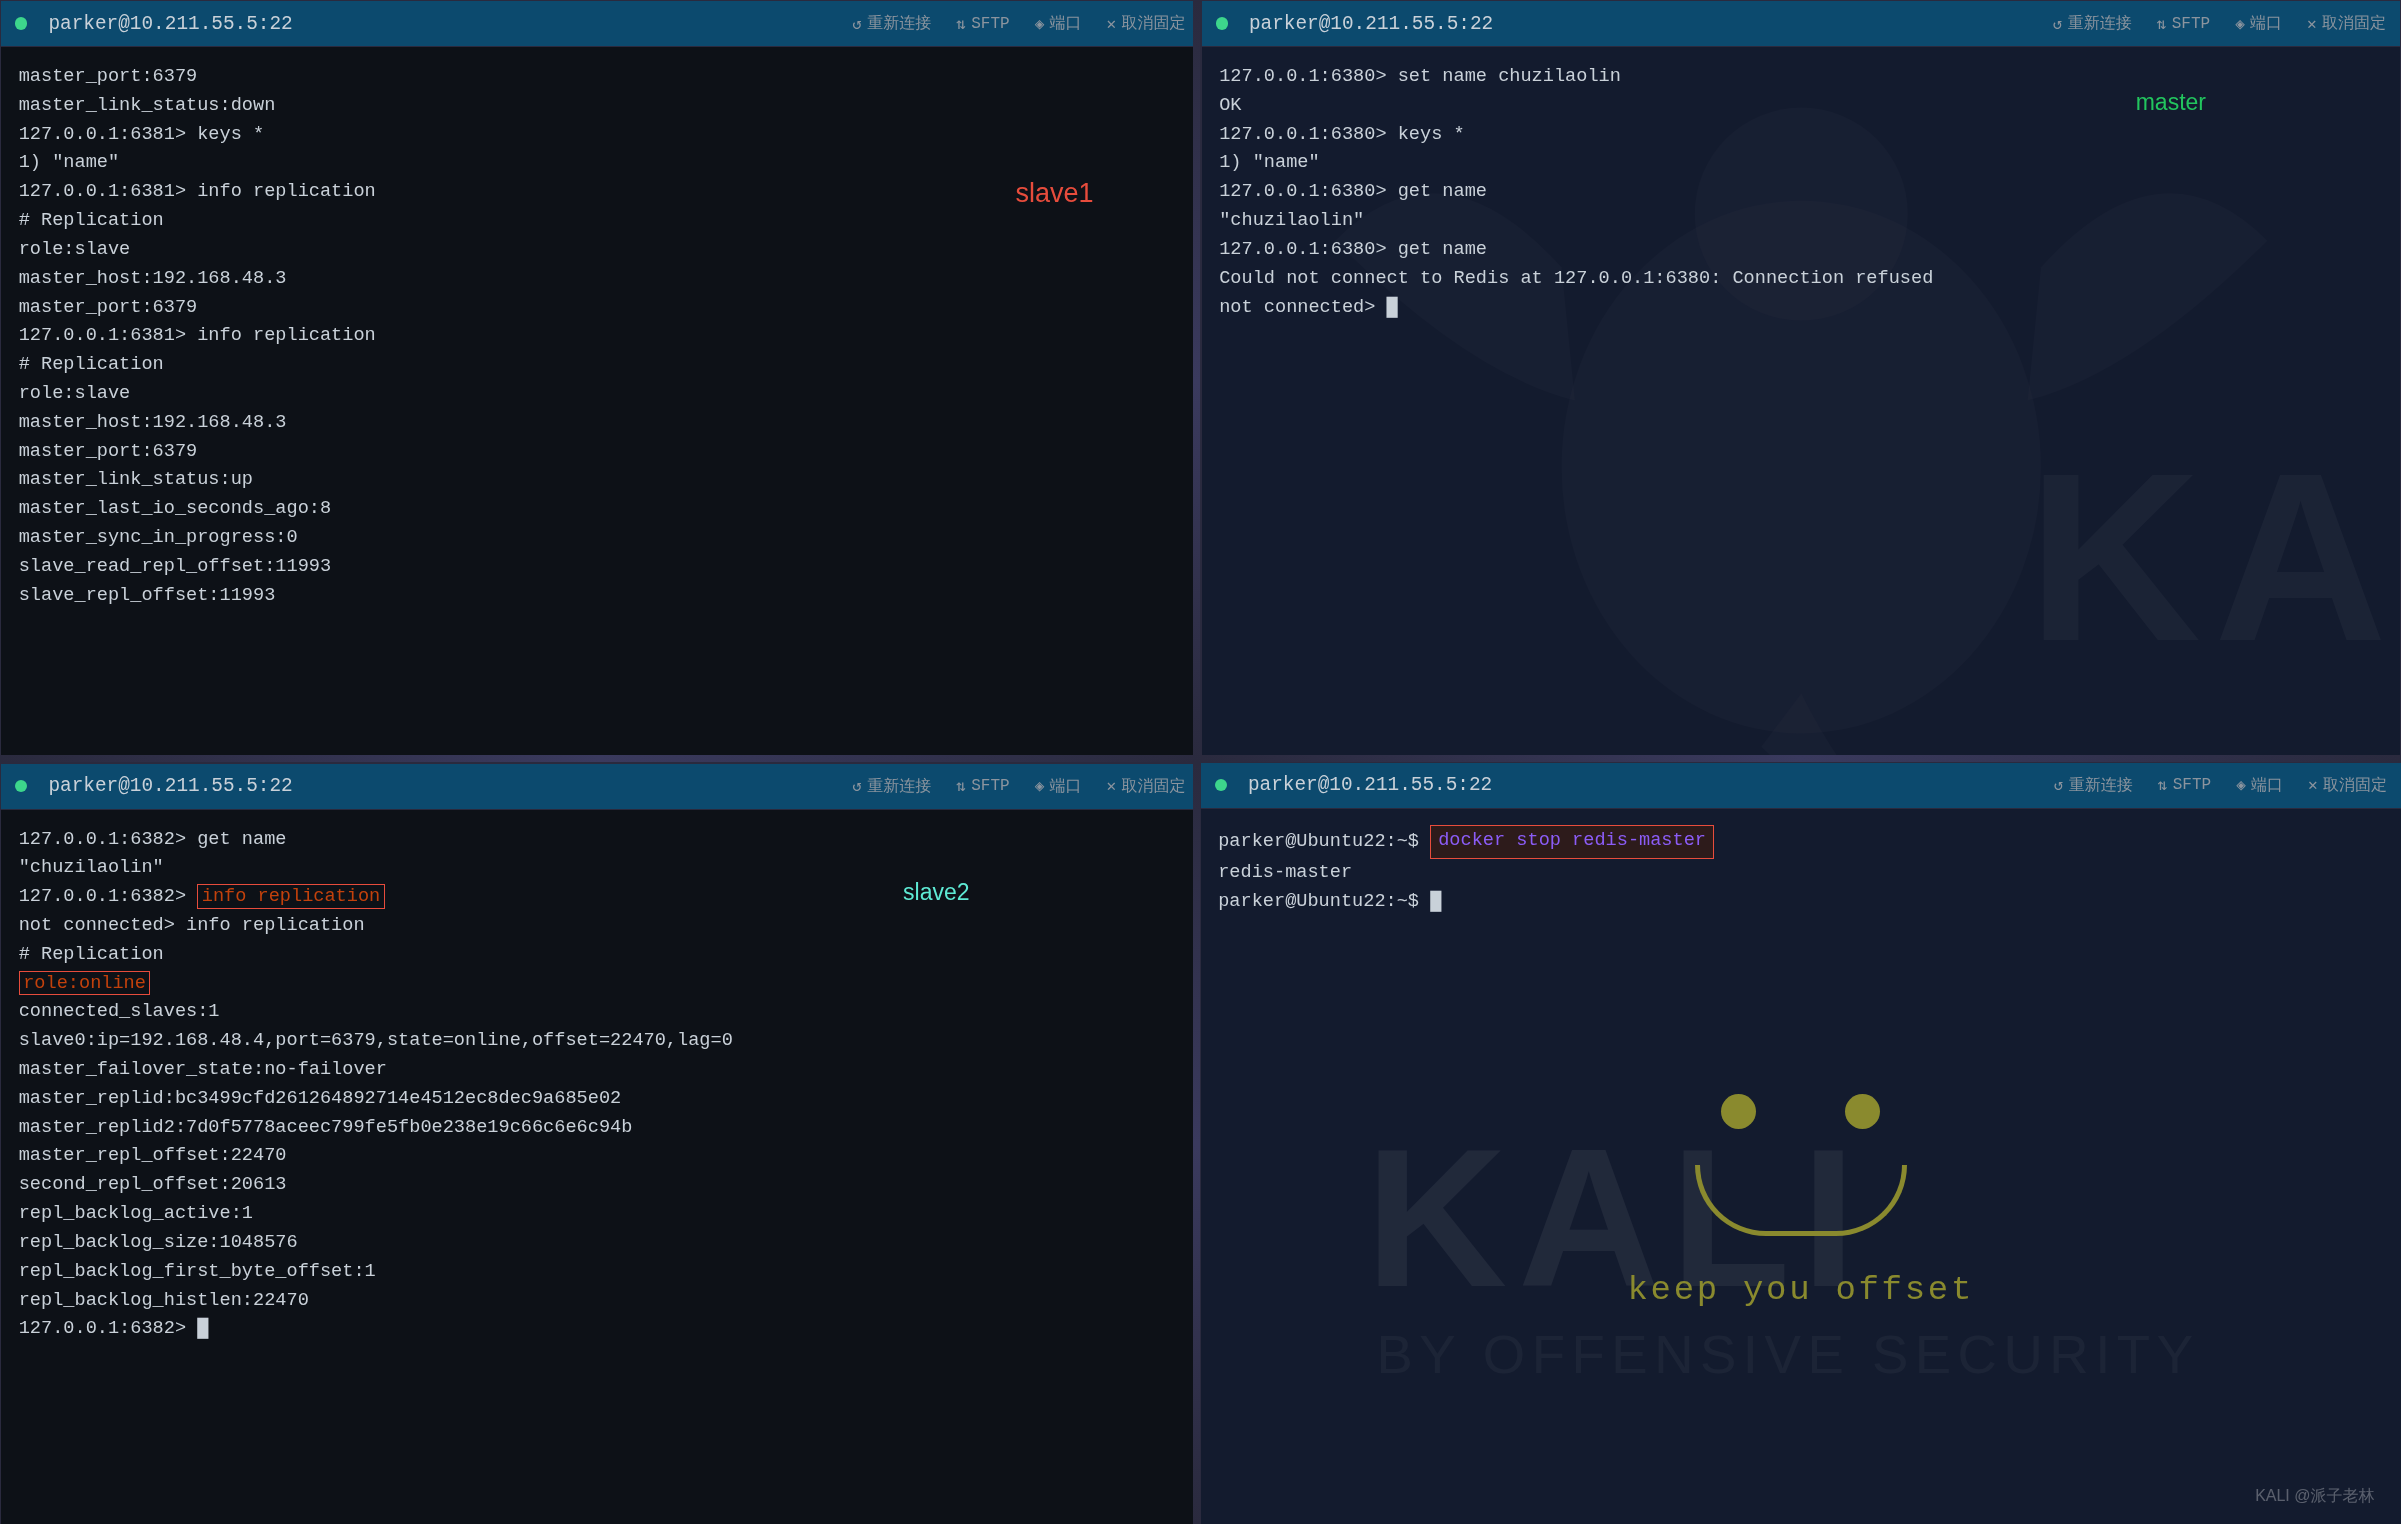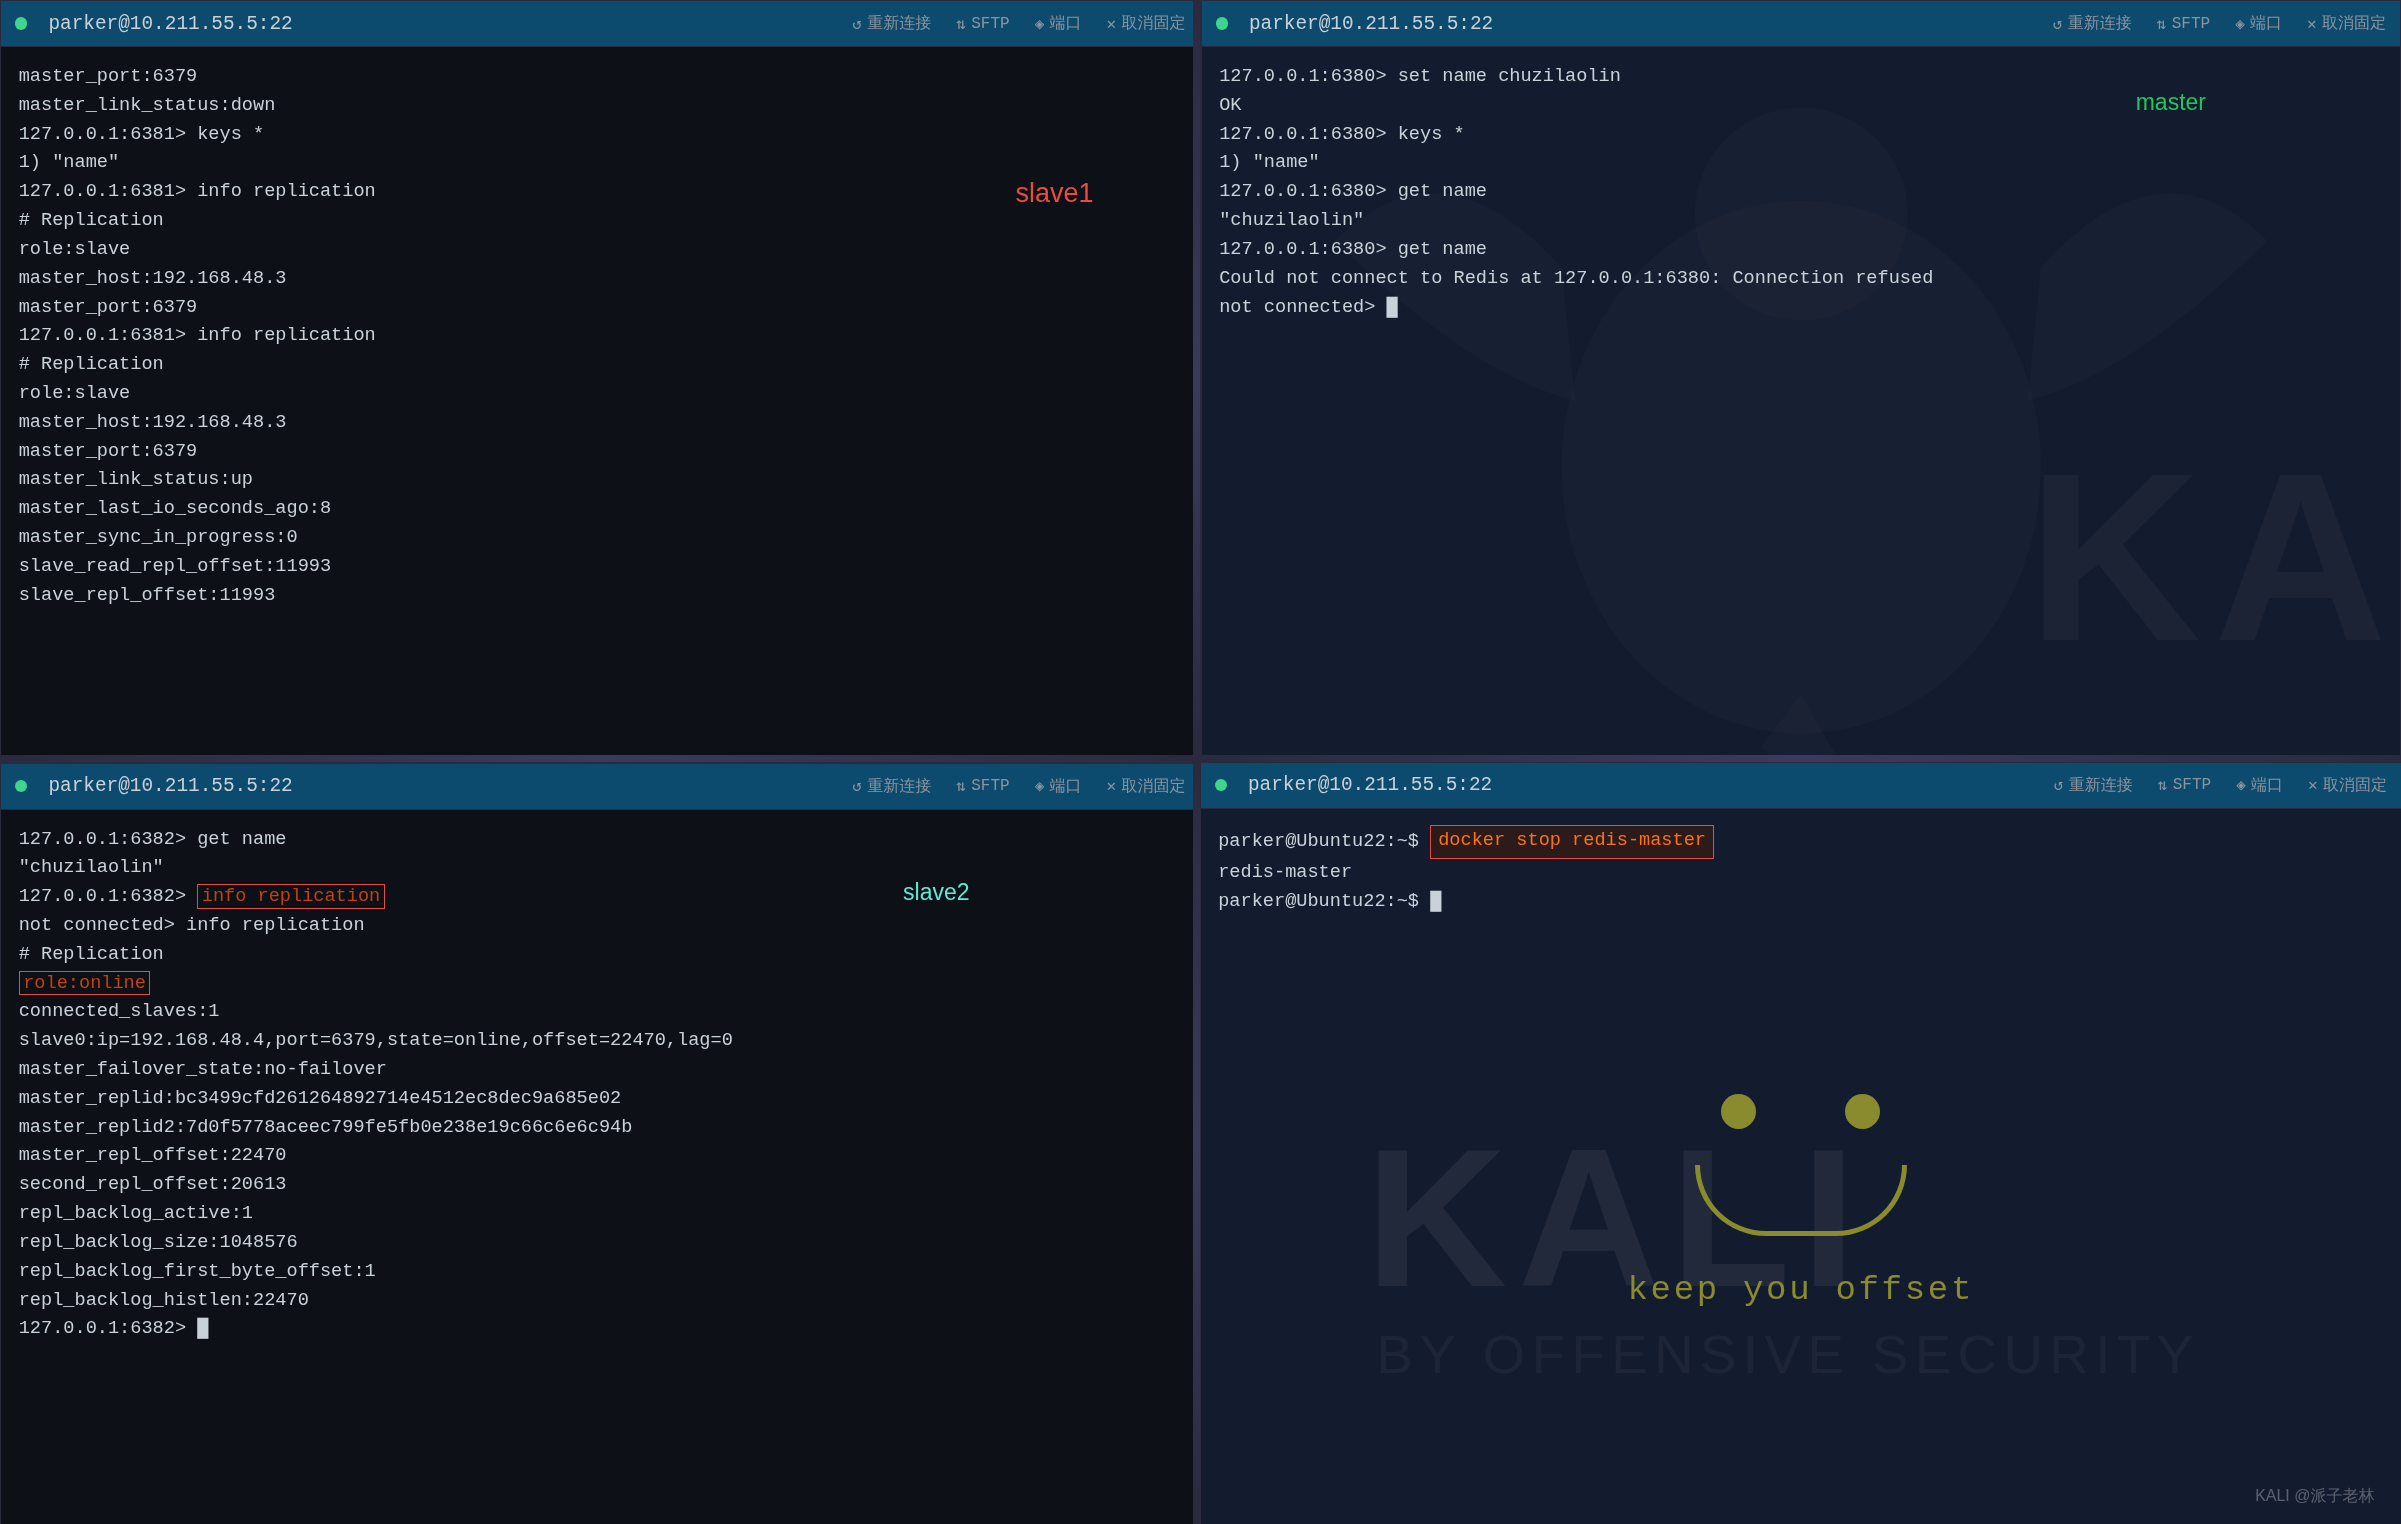--- a/index.html
+++ b/index.html
@@ -200,21 +200,21 @@
       color: rgba(255,255,255,0.3);
       font-size: 16px;
       font-family: Arial, sans-serif;
     }
 
     .docker-command-highlight {
       display: inline-block;
       background: #2d1b1b;
       border: 1.8px solid #e74c3c;
       padding: 1.8px 7px;
-      color: #f97316;
+      color: #8b5cf6;
       font-family: 'Courier New', Courier, monospace;
       font-size: 18.6px;
     }
 
     .divider-v {
       position: absolute;
       top: 0;
       right: 0;
       width: 7px;
       height: 100%;

